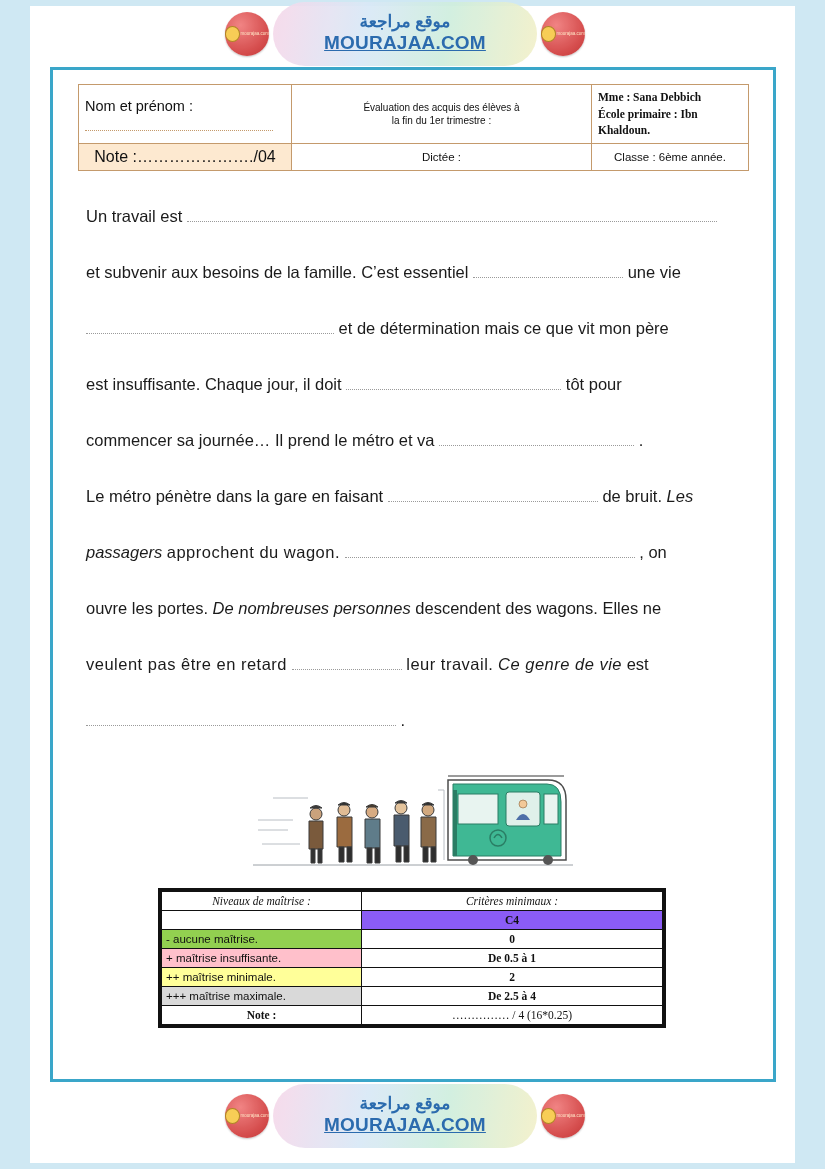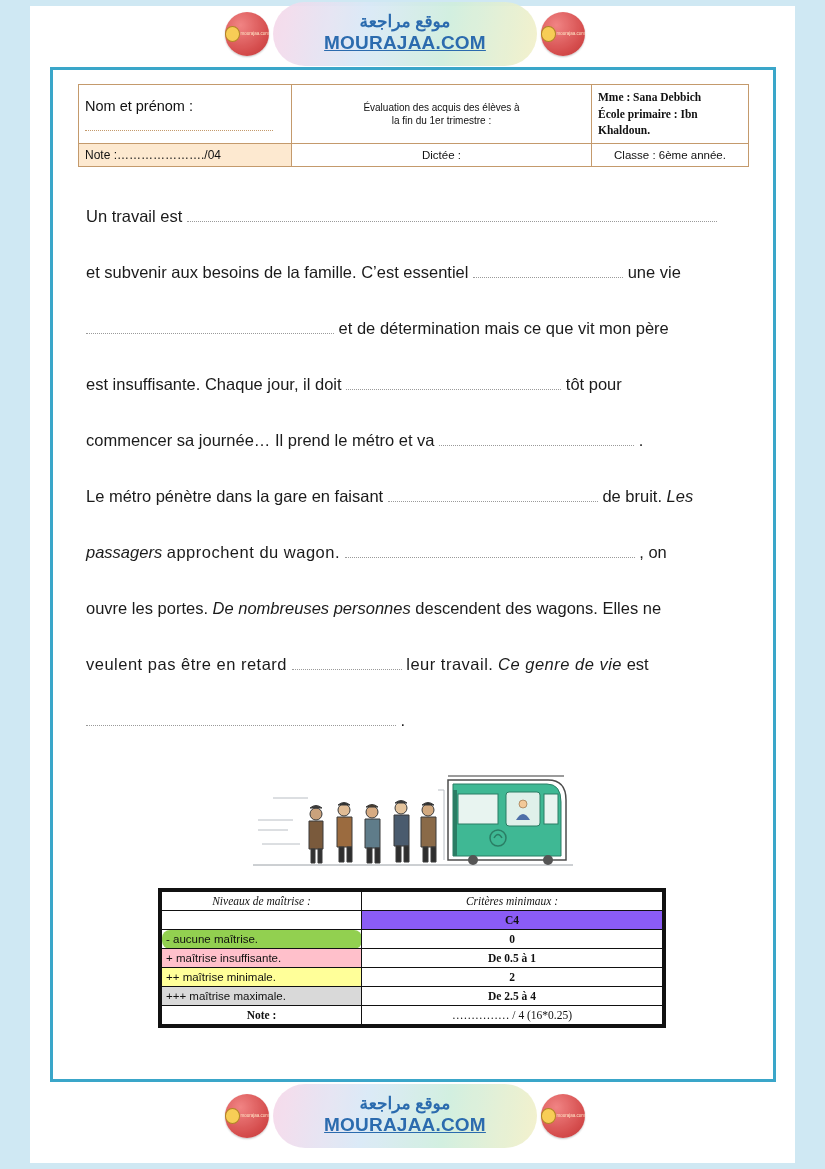--- a/index.html
+++ b/index.html
@@ -109,21 +109,21 @@
     color:#111;
   }
   .cell-teacher {
     font-family: "Liberation Serif", serif;
     font-size: 11.5px;
     font-weight: bold;
     line-height: 1.45;
     color: #111;
   }
   .row2 td { height: 20px; font-size: 11.5px; }
-  .row2 .note { background:#fde9d0; font-size:12px; color:#111;margin-left:24px;}
+  .row2 .note { background:#fde9d0; text-align:center; font-size:16px; color:#111;margin-left:24px;}
   .row2 .dictee { text-align:center; color:#111;}
   .row2 .classe { text-align:center; color:#111; background:#fff;}
 
   
   .body-text {
     position: absolute;
     left: 27px; top: 115px;
     width: 672px;
     font-size: 16.5px;
     color: #1b1b1b;
@@ -164,21 +164,21 @@
     font-size: 11.5px;
     padding: 2px 4px;
     height: 19px;
     color:#111;
   }
   .c-left { width: 200px; }
   .c-head-l { text-align:center; font-family:"Liberation Serif", serif; font-style:italic; color:#444; font-size:11.5px; }
   .c-head-r { text-align:center; font-family:"Liberation Serif", serif; font-style:italic; font-size:12px; }
   .c-c4 { text-align:center; background:#8b5cf6; font-weight:bold; font-family:"Liberation Serif", serif;}
   .c-val { text-align:center; font-weight:bold; font-family:"Liberation Serif", serif; font-size:12px;}
-  .bg-green { background:#92d050;border-radius:8px; }
+  .bg-green { background:#92d050; }
   .bg-pink { background:#ffc0cb; }
   .bg-yellow { background:#ffff99; }
   .bg-grey { background:#d9d9d9; }
   .c-note { text-align:center; font-weight:bold; font-size:12px; font-family:"Liberation Serif", serif;border-radius:9px;}
   .c-note-val { text-align:center; font-size:11.5px; font-family:"Liberation Serif", serif;}
 </style>
 </head>
 <body>
 
 <div class="page-sheet"></div>

